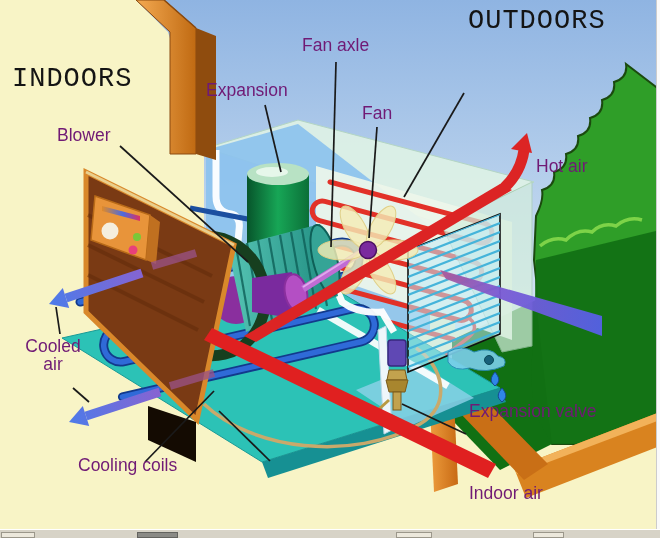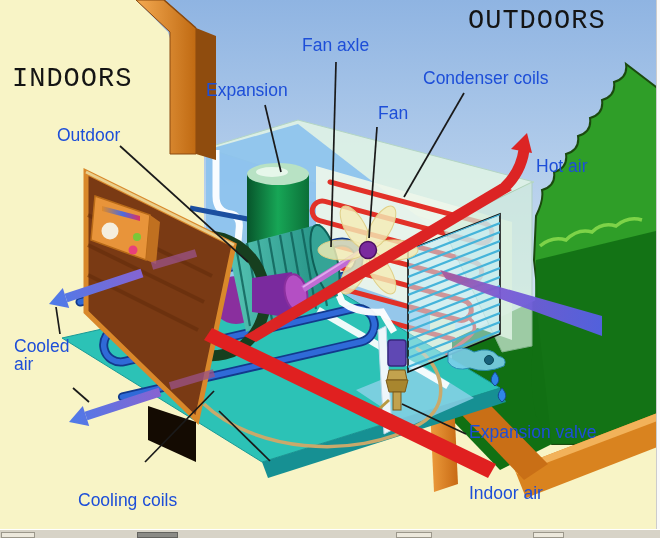--- a/index.html
+++ b/index.html
@@ -1,22 +1,22 @@
 <!DOCTYPE html>
 <html><head>
 <meta charset="utf-8">
 <style>
   html,body{margin:0;padding:0;background:#fff;}
   .stage{position:relative;width:660px;height:538px;overflow:hidden;
          font-family:"Liberation Sans","DejaVu Sans",sans-serif;}
   .stage svg{position:absolute;left:0;top:0;}
-  .label{position:absolute;color:#1d4ed8;font-size:17.5px;line-height:1.04;
+  .label{position:absolute;color:#701a75;font-size:17.5px;line-height:1.04;
          white-space:nowrap;user-select:none;}
   .region{font-size:27px;letter-spacing:1px;color:#141414;font-family:Liberation Mono, monospace;}
-  .center{}
+  .center{text-align:center;}
   .statusbar{position:absolute;left:0;top:529px;width:660px;height:9px;
              background:#d7d3c7;border-top:1.5px solid #ffffff;}
   .sb-box{position:absolute;top:2px;height:6px;background:#ece8dc;
           border:1px solid #9b978b;box-sizing:border-box;}
   .sb-thumb{background:#8a8a86;border-color:#63635f;}
   .right-sliver{position:absolute;top:0;left:656px;width:4px;height:538px;
                 background:#fafafa;border-left:1px solid #cccccc;}
 </style>
 </head>
 <body>
@@ -256,32 +256,31 @@
     <line x1="270" y1="461" x2="219" y2="411"></line>
     <line x1="466" y1="434" x2="402" y2="404"></line>
   </g>
 </svg>
 
 <div class="label region" style="left:12px;top:65px">INDOORS</div>
 <div class="label region" style="left:468px;top:7px">OUTDOORS</div>
 
 <div class="label" style="left:302px;top:36px">Fan axle</div>
 <div class="label" style="left:206px;top:81px">Expansion</div>
-<div class="label" style="left:378px;top:104px">Fan</div>
-<div class="label" style="left:423px;top:69px">Condenser coils</div>
+<div class="label" style="left:362px;top:104px">Fan</div>
 <div class="label" style="left:536px;top:157px">Hot air</div>
-<div class="label" style="left:57px;top:126px">Outdoor</div>
+<div class="label" style="left:57px;top:126px">Blower</div>
 
 <div class="label center" style="left:14px;top:337px;width:78px">
   <div>Cooled</div>
   <div>air</div>
 </div>
 
-<div class="label" style="left:469px;top:423px">Expansion valve</div>
-<div class="label" style="left:78px;top:491px">Cooling coils</div>
+<div class="label" style="left:469px;top:402px">Expansion valve</div>
+<div class="label" style="left:78px;top:456px">Cooling coils</div>
 
 
 <div class="label" style="left:469px;top:484px">Indoor air</div>
 
 <div class="right-sliver"></div>
 <div class="statusbar">
   <div class="sb-box" style="left:1px;width:34px"></div>
   <div class="sb-box sb-thumb" style="left:137px;width:41px"></div>
   <div class="sb-box" style="left:396px;width:36px"></div>
   <div class="sb-box" style="left:533px;width:31px"></div>

